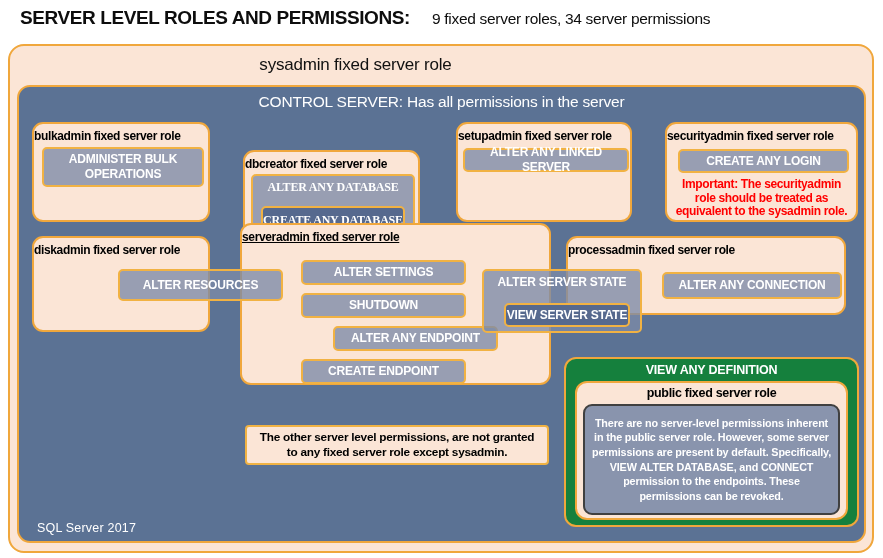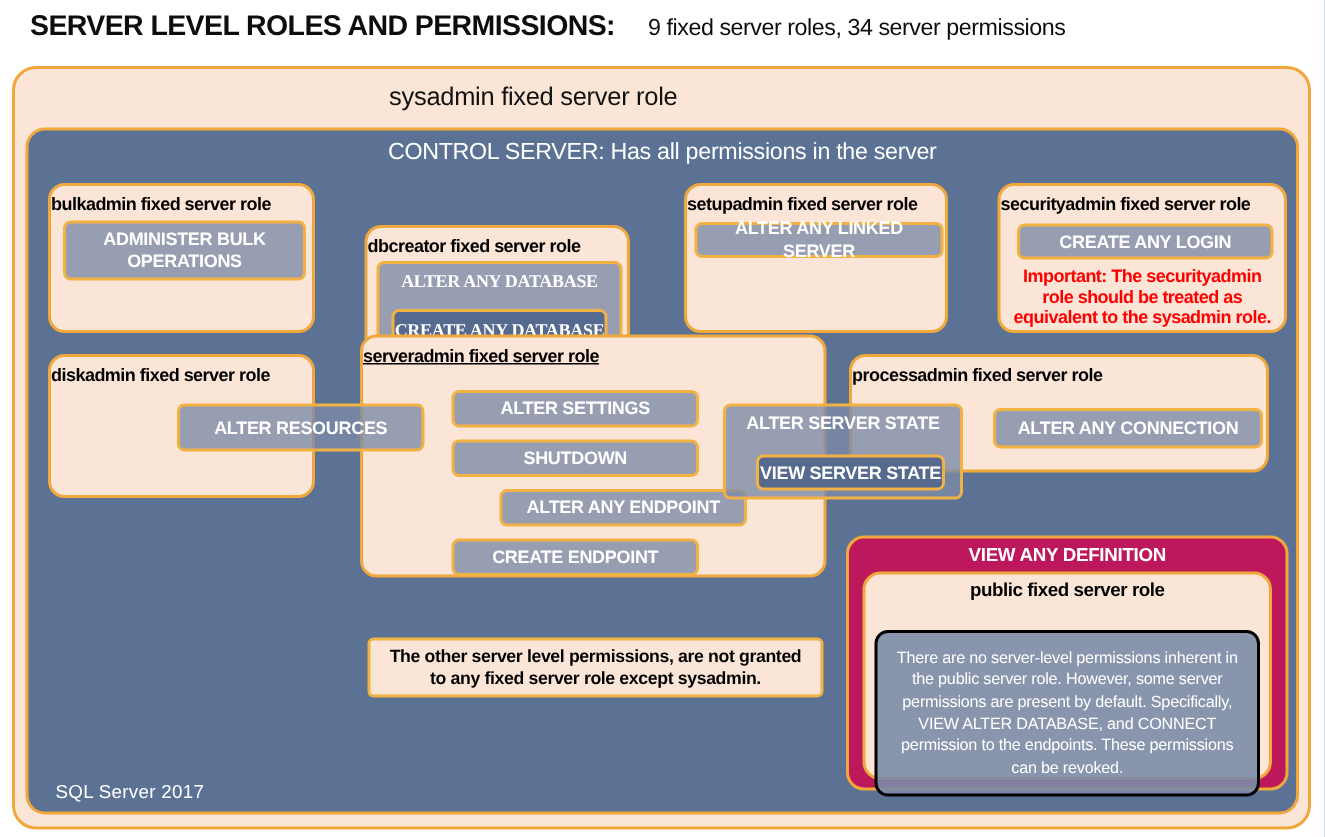--- a/index.html
+++ b/index.html
@@ -54,41 +54,40 @@
   }
   .note-box {
     position:absolute; left:245px; top:425px; width:304px; height:40px;
     background:#FBE5D6; border:2px solid #F0B243; border-radius:4px;
     display:flex; align-items:center; justify-content:center; text-align:center;
     font-size:11.8px; font-weight:bold; color:#000; line-height:15.5px; letter-spacing:-0.25px;
     padding:0 6px; z-index:4;
   }
   .viewany-box {
     position:absolute; left:564px; top:357px; width:295px; height:170px;
-    background:#be185d; border:2px solid #F0A73C; border-radius:12px; z-index:4;
+    background:#15803d; border:2px solid #F0A73C; border-radius:12px; z-index:4;
   }
   .viewany-label {
     width:100%; text-align:center; margin-top:4px;
     color:#ffffff; font-weight:bold; font-size:12.5px; letter-spacing:-0.2px;
   }
   .public-box {
     position:absolute; left:9px; top:22px; width:273px; height:139px;
     background:#FBE5D6; border:2px solid #F0A73C; border-radius:12px;
   }
   .public-title {
     width:100%; text-align:center; margin-top:3px;
     font-size:12.5px; font-weight:bold; color:#000; letter-spacing:-0.3px;
   }
   .public-textbox {
     position:absolute; left:6px; top:21px; width:257px; height:111px;
-    background:rgba(124,139,168,0.9); border:2px solid #000000; border-radius:9px;
+    background:rgba(124,139,168,0.9); border:2px solid #404040; border-radius:9px;
     display:flex; align-items:center; justify-content:center; text-align:center;
-    color:#ffffff; font-weight:normal; font-size:10.8px; line-height:14.6px; letter-spacing:-0.15px;
+    color:#ffffff; font-weight:bold; font-size:10.8px; line-height:14.6px; letter-spacing:-0.15px;
     padding:2px 6px;
-    margin-top:16px;
   }
   .footer-label {
     position:absolute; left:37px; top:521px; color:#ffffff; font-size:12.5px; letter-spacing:0.2px; z-index:3;
   }
 </style>
 </head>
 <body>
 
 <div class="canvas">
 

